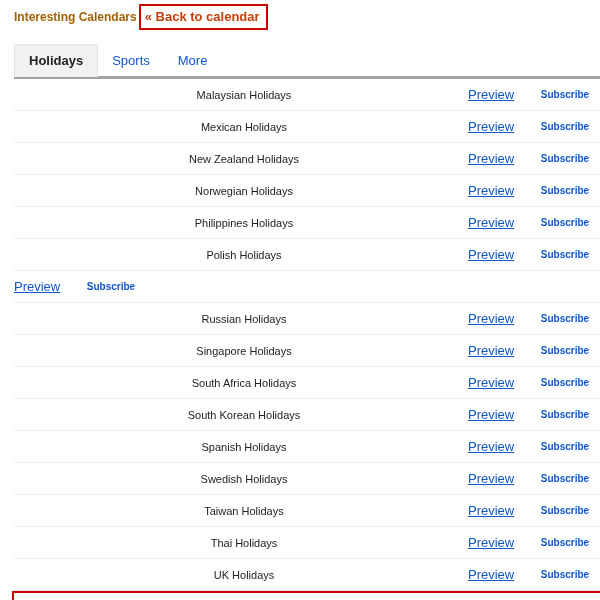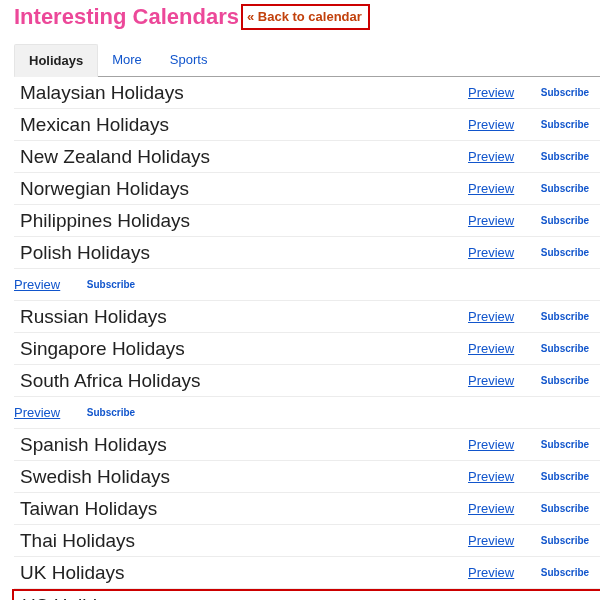--- a/index.html
+++ b/index.html
@@ -12,39 +12,39 @@
   }
   .container {
     padding: 4px 0 0 14px;
   }
   .header {
     display: flex;
     align-items: center;
     margin-bottom: 14px;
   }
   .header h1 {
-    font-size: 22px;
-    font-weight: bold;
-    color: #ec4899;
+    font-size: 12px;
+    font-weight: bold;
+    color: #a16207;
     margin-right: 2px;
   }
   .back-link {
     color: #c2410c;
     font-size: 13px;
     font-weight: bold;
     text-decoration: none;
     border: 2px solid #cc0000;
     padding: 3px 6px 4px 4px;
     display: inline-block;
     cursor: pointer;
   }
   .tabs {
     display: flex;
-    align-items: flex-start;
-    border-bottom: 1px solid #a3a3a3;
+    align-items: flex-end;
+    border-bottom: 3px solid #a3a3a3;
   }
   .tab {
     padding: 8px 14px;
     font-size: 13px;
     cursor: pointer;
     color: #1155cc;
   }
   .tab.active {
     background: #f1f1f1;
     border: 1px solid #e5e5e5;
@@ -61,21 +61,22 @@
     display: flex;
     align-items: center;
     border-bottom: 1px solid #ececec;
     padding: 0;
     height: 32px;
   }
   .row-name {
     flex: 1;
     padding-left: 6px;
     color: #222;
-    font-size: 19px;
+    font-size: 11px;
+    text-align: center;
   }
   .row-preview {
     width: 62px;
     color: #1155cc;
     font-size: 13px;
     text-align: left;
     cursor: pointer;
     text-decoration: underline;
   }
   .row-subscribe {
@@ -99,22 +100,22 @@
 
 <div class="container">
 
   <div class="header">
     <h1>Interesting Calendars</h1>
     <a class="back-link">« Back to calendar</a>
   </div>
 
   <div class="tabs" id="tabs">
       <div class="tab active">Holidays</div>
+      <div class="tab">Sports</div>
       <div class="tab">More</div>
-      <div class="tab">Sports</div>
     </div>
 
   <div class="list" id="list">
       <div class="row">
         <div class="row-name">Malaysian Holidays</div>
         <div class="row-preview">Preview</div>
         <div class="row-subscribe">Subscribe</div>
       </div>
       <div class="row">
         <div class="row-name">Mexican Holidays</div>
@@ -154,20 +155,21 @@
         <div class="row-name">Singapore Holidays</div>
         <div class="row-preview">Preview</div>
         <div class="row-subscribe">Subscribe</div>
       </div>
       <div class="row">
         <div class="row-name">South Africa Holidays</div>
         <div class="row-preview">Preview</div>
         <div class="row-subscribe">Subscribe</div>
       </div>
       <div class="row">
+        <div class="row-name">South Korean Holidays</div>
         <div class="row-preview">Preview</div>
         <div class="row-subscribe">Subscribe</div>
       </div>
       <div class="row">
         <div class="row-name">Spanish Holidays</div>
         <div class="row-preview">Preview</div>
         <div class="row-subscribe">Subscribe</div>
       </div>
       <div class="row">
         <div class="row-name">Swedish Holidays</div>

